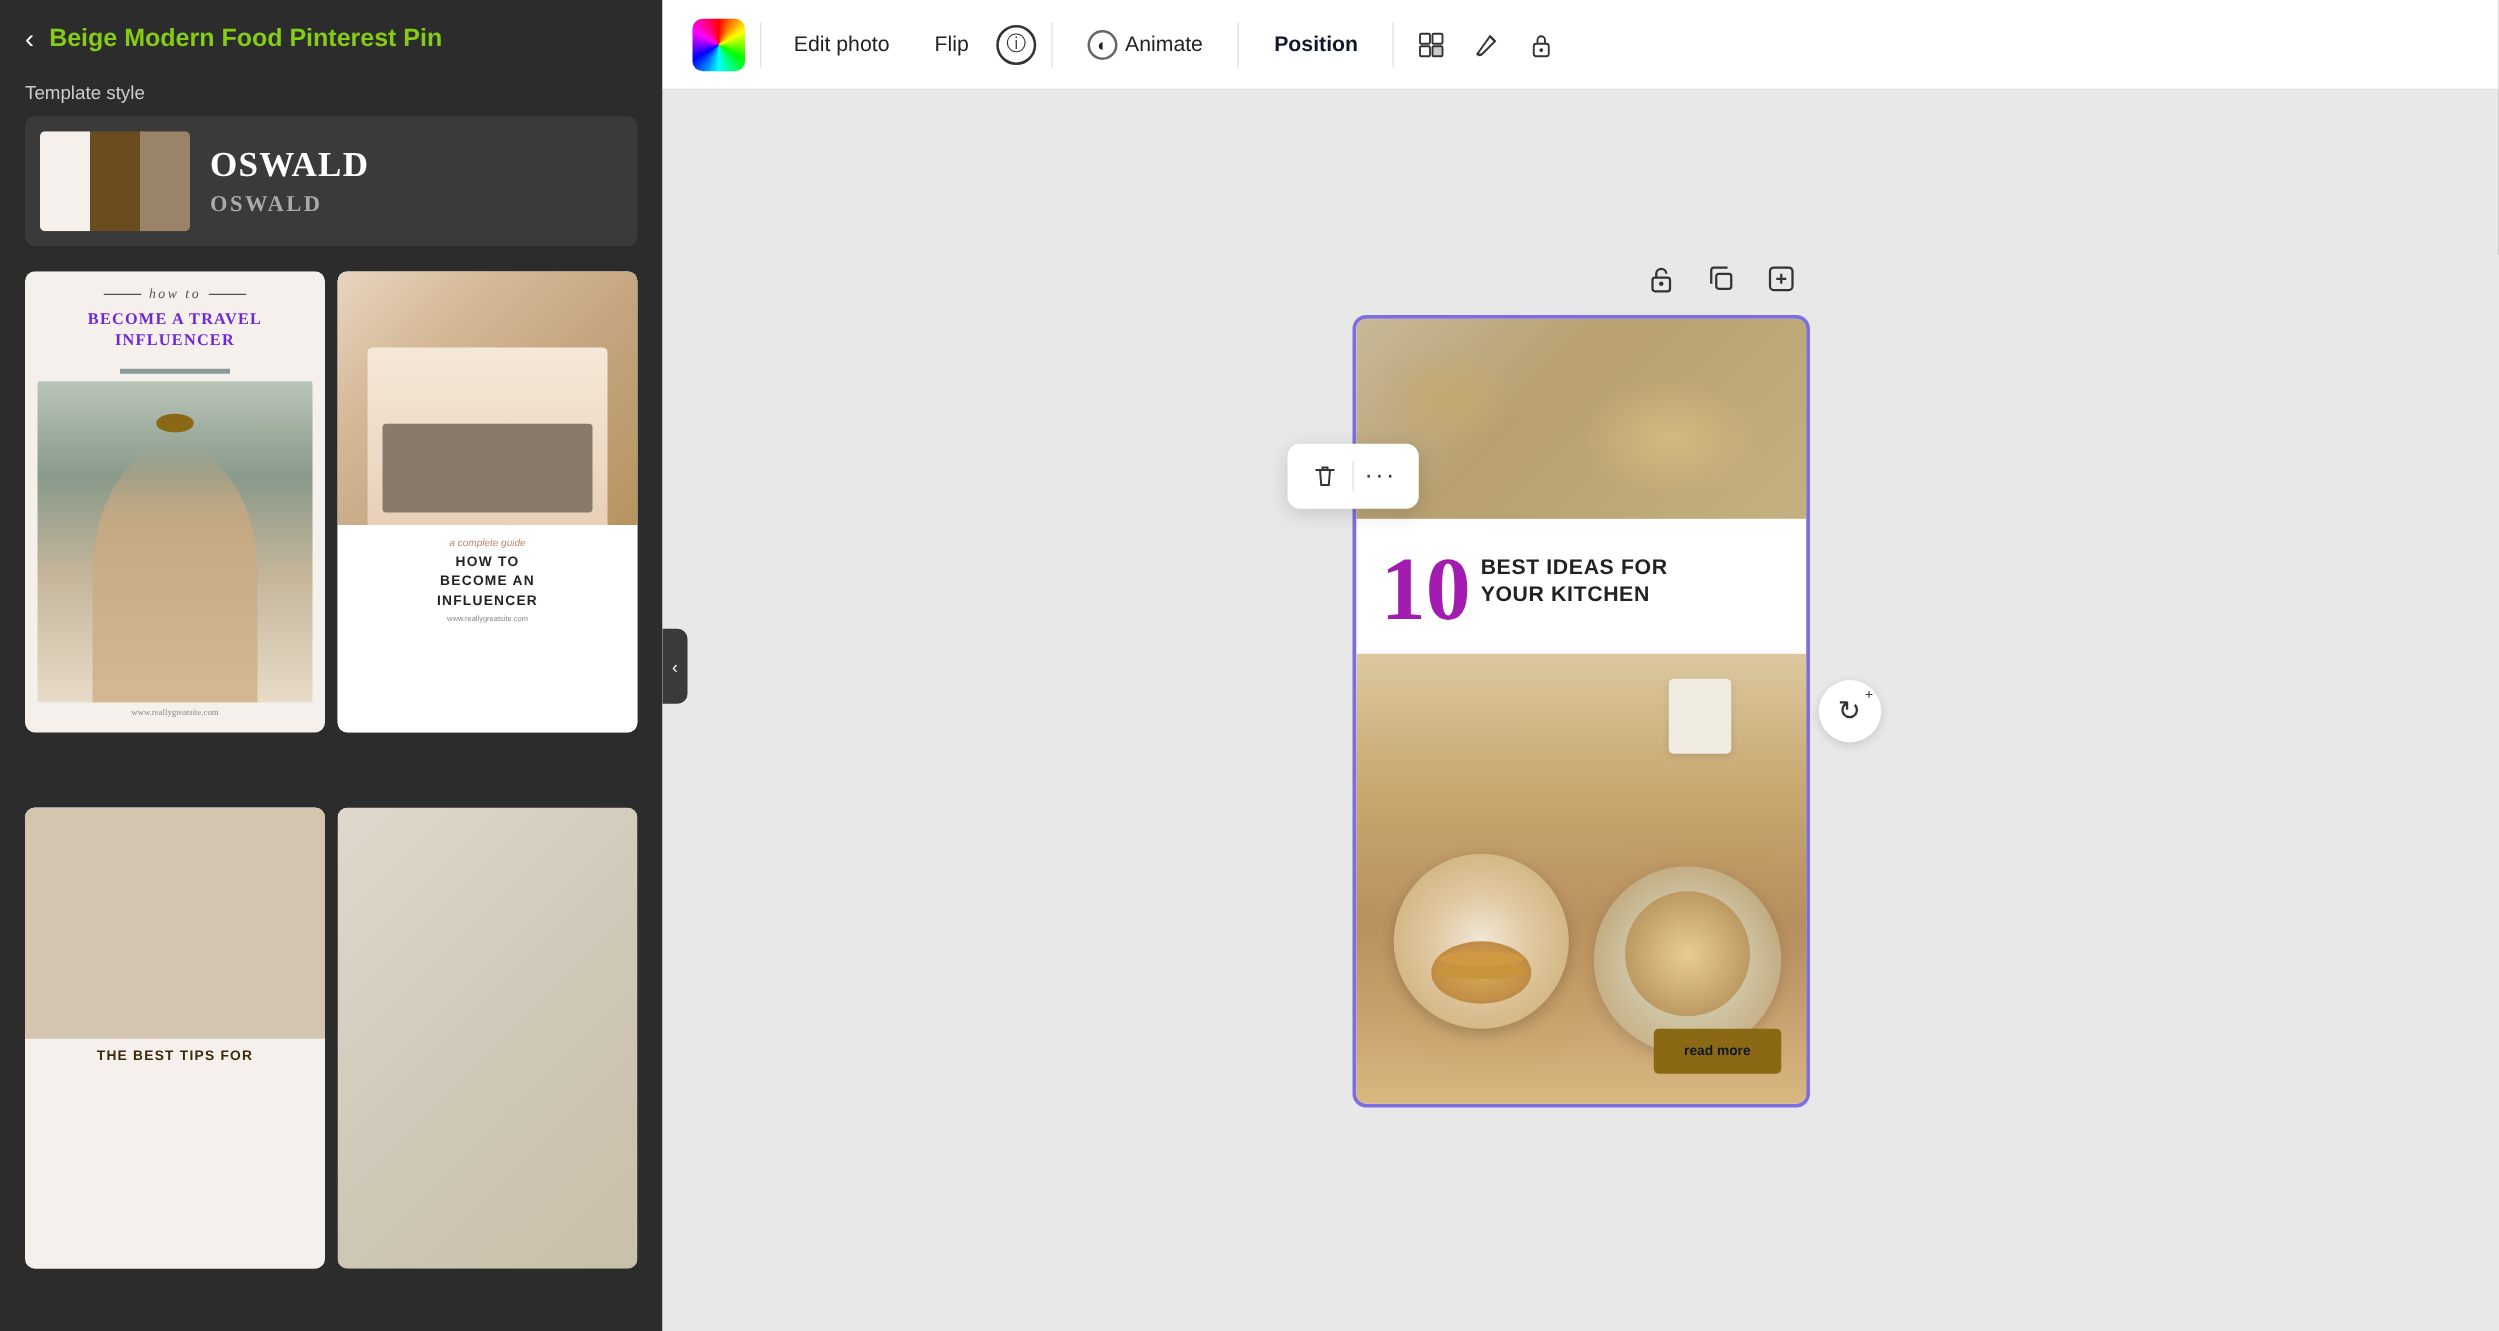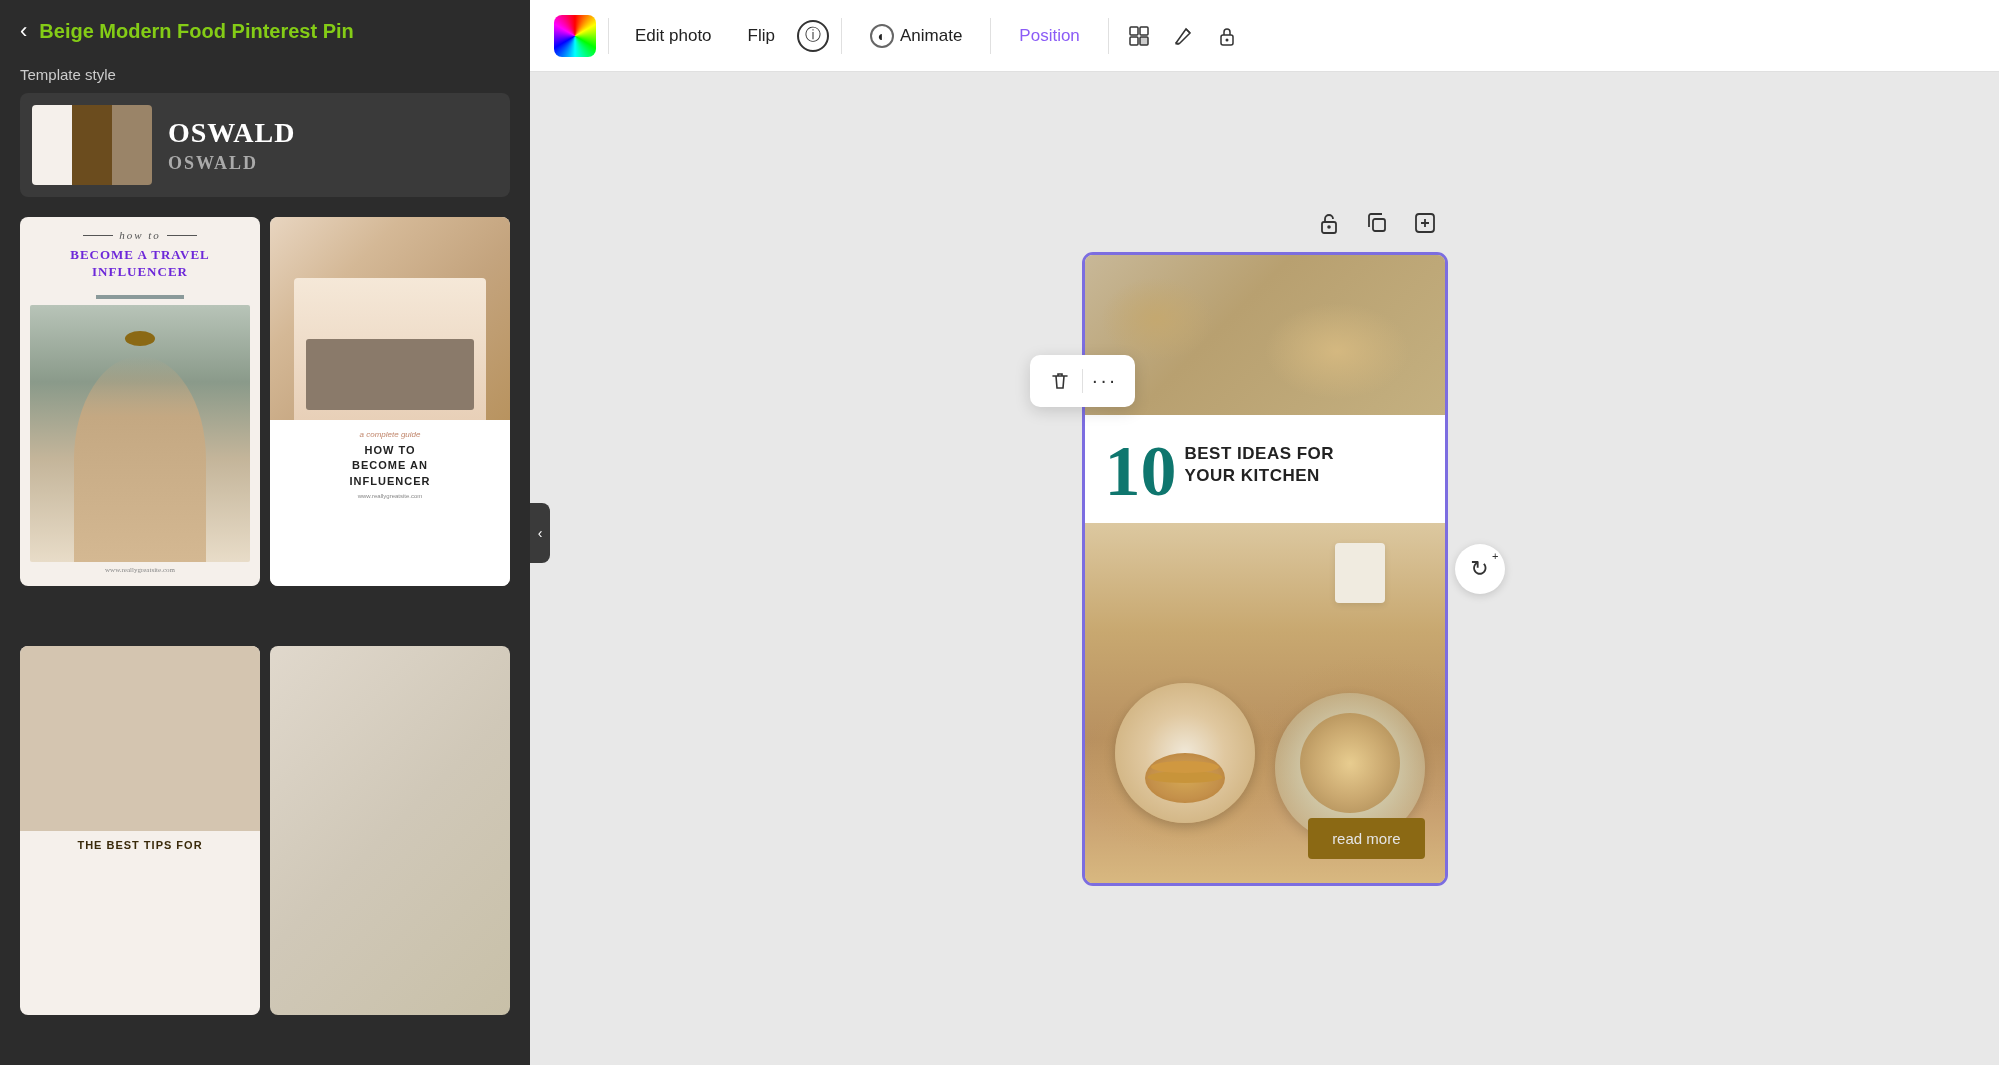--- a/index.html
+++ b/index.html
@@ -377,22 +377,22 @@
       color: #222;
       background: none;
       border: none;
     }
 
     .position-btn {
       padding: 8px 16px;
       border-radius: 8px;
       cursor: pointer;
       font-size: 17px;
-      font-weight: 400;
-      color: #8b5cf6;
+      font-weight: 700;
+      color: #0f172a;
       background: none;
       border: none;
     }
 
     
     .canvas-area {
       flex: 1;
       display: flex;
       align-items: center;
       justify-content: center;
@@ -506,21 +506,21 @@
     .pin-middle {
       padding: 20px 20px 16px;
       background: #fff;
       display: flex;
       align-items: flex-start;
       gap: 8px;
     }
     .pin-number {
       font-size: 72px;
       font-weight: 900;
-      color: #0f766e;
+      color: #a21caf;
       line-height: 1;
       font-family: 'Georgia', 'Times New Roman', serif;
       flex-shrink: 0;
     }
     .pin-text {
       display: flex;
       flex-direction: column;
       justify-content: center;
       padding-top: 8px;
     }
@@ -579,23 +579,23 @@
         radial-gradient(ellipse 180px 120px at 30% 70%, rgba(200,160,80,0.4) 0%, transparent 70%),
         radial-gradient(ellipse 160px 120px at 80% 60%, rgba(180,140,80,0.3) 0%, transparent 70%),
         linear-gradient(180deg, #dcc8a0 0%, #c8a870 30%, #b89060 60%, #c8a070 80%, #d8b880 100%);
     }
 
     .read-more-btn {
       position: absolute;
       bottom: 24px;
       right: 20px;
       background: #8B6914;
-      color: #e5e5e5;
-      font-size: 15px;
-      font-weight: 400;
+      color: #0f172a;
+      font-size: 11px;
+      font-weight: 700;
       padding: 12px 24px;
       border-radius: 4px;
       cursor: pointer;
     }
 
     
     .templates-grid::-webkit-scrollbar { width: 4px; }
     .templates-grid::-webkit-scrollbar-thumb { background: #555; border-radius: 2px; }
   </style>
 </head>

